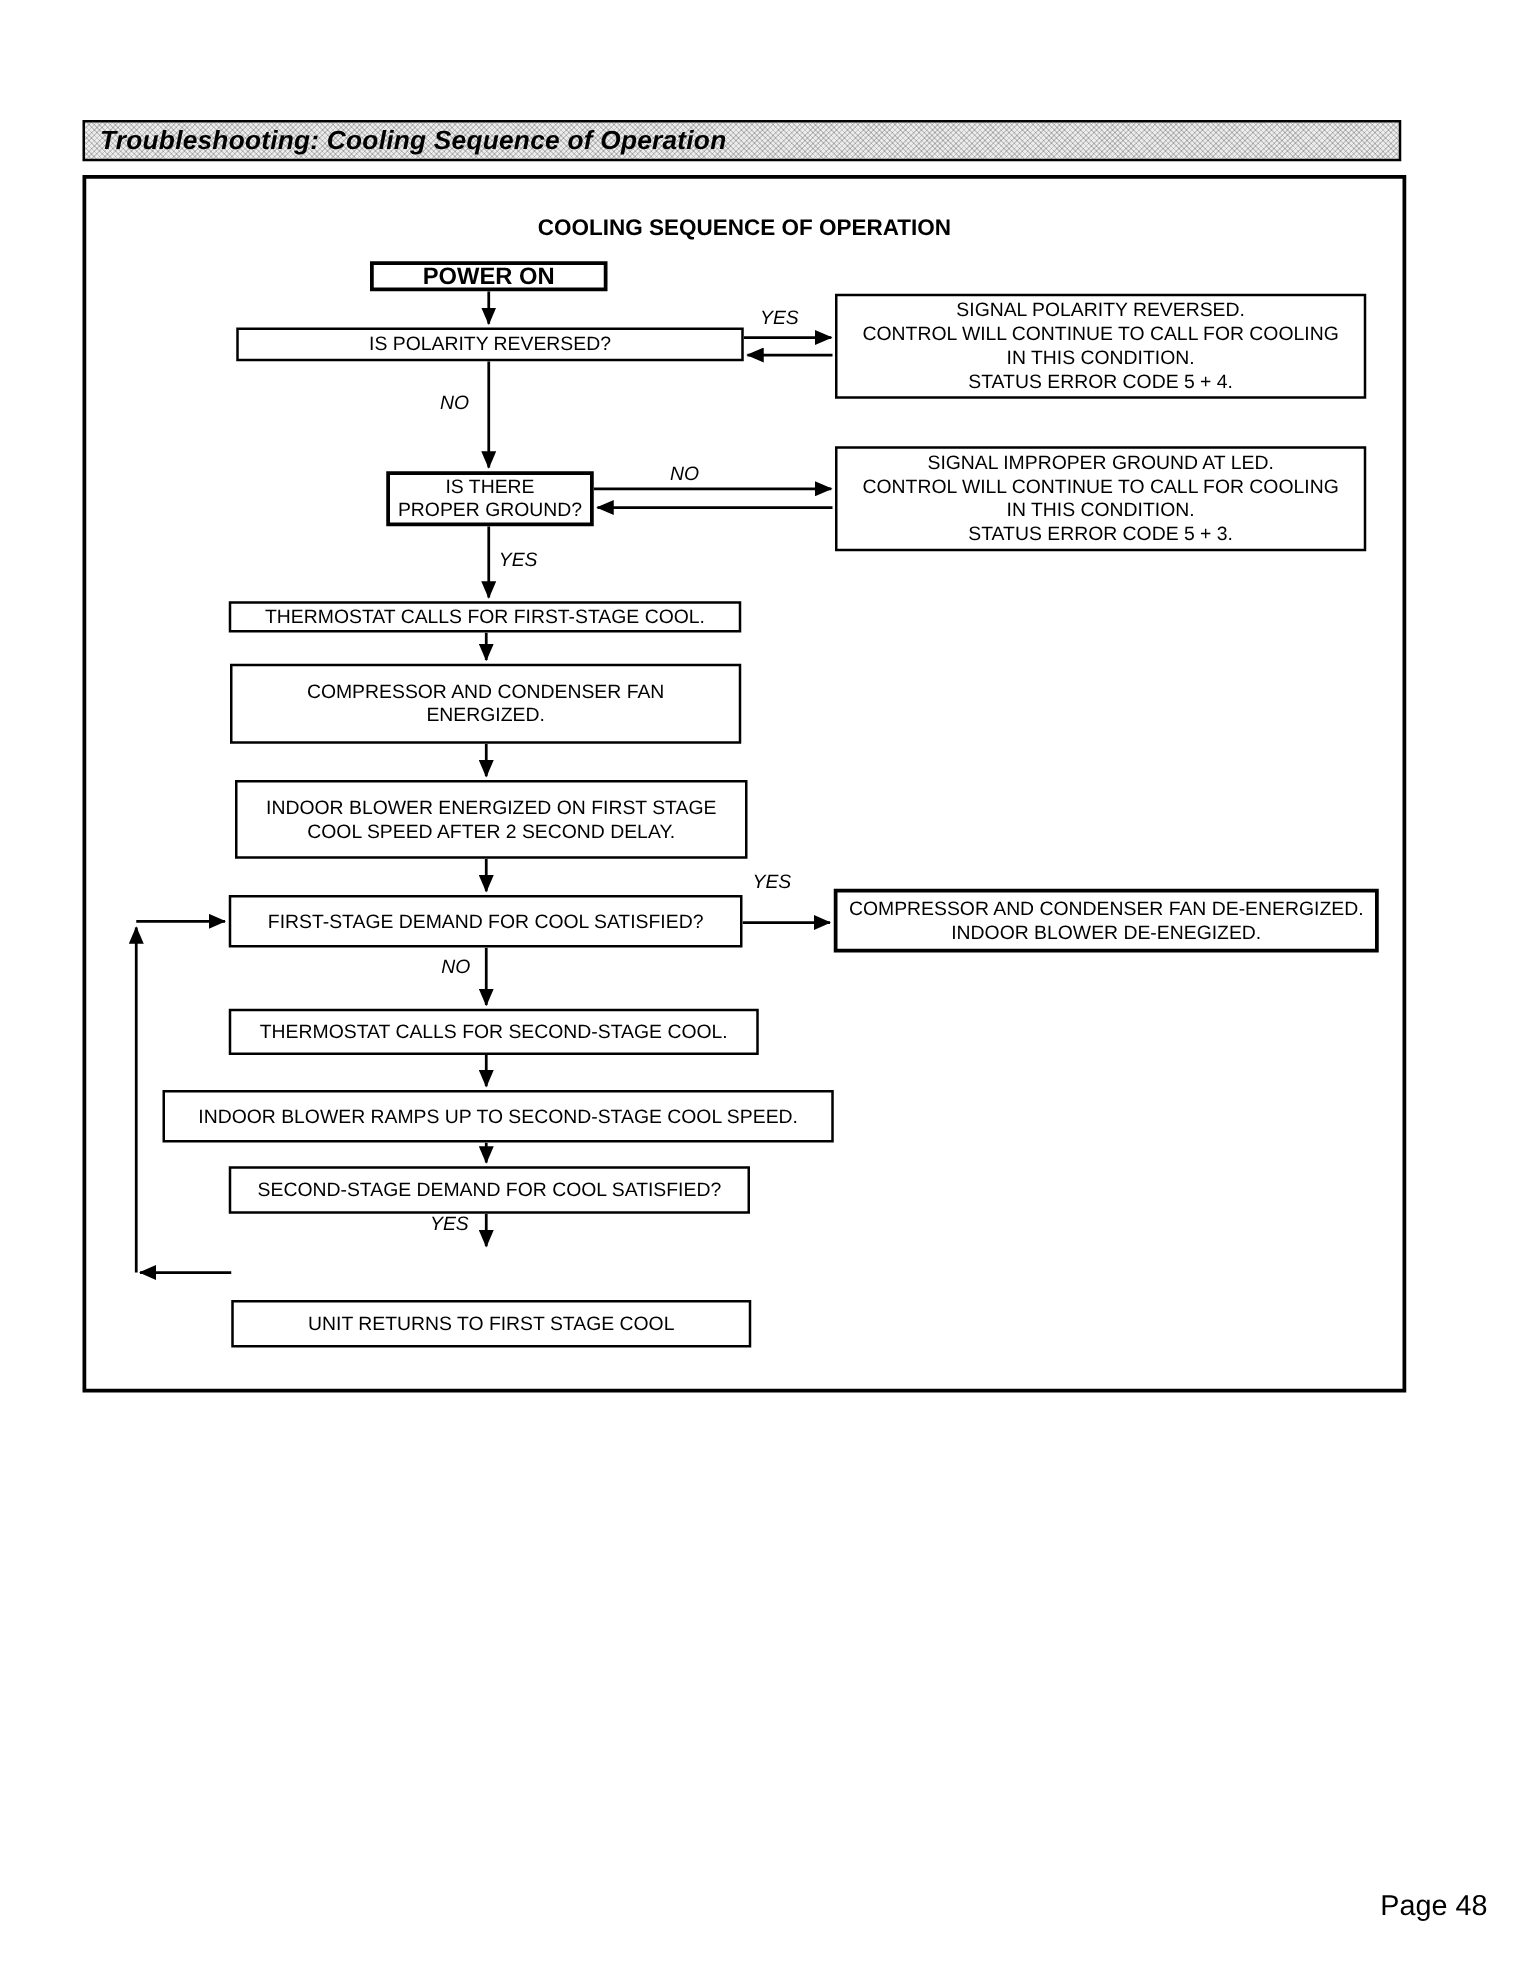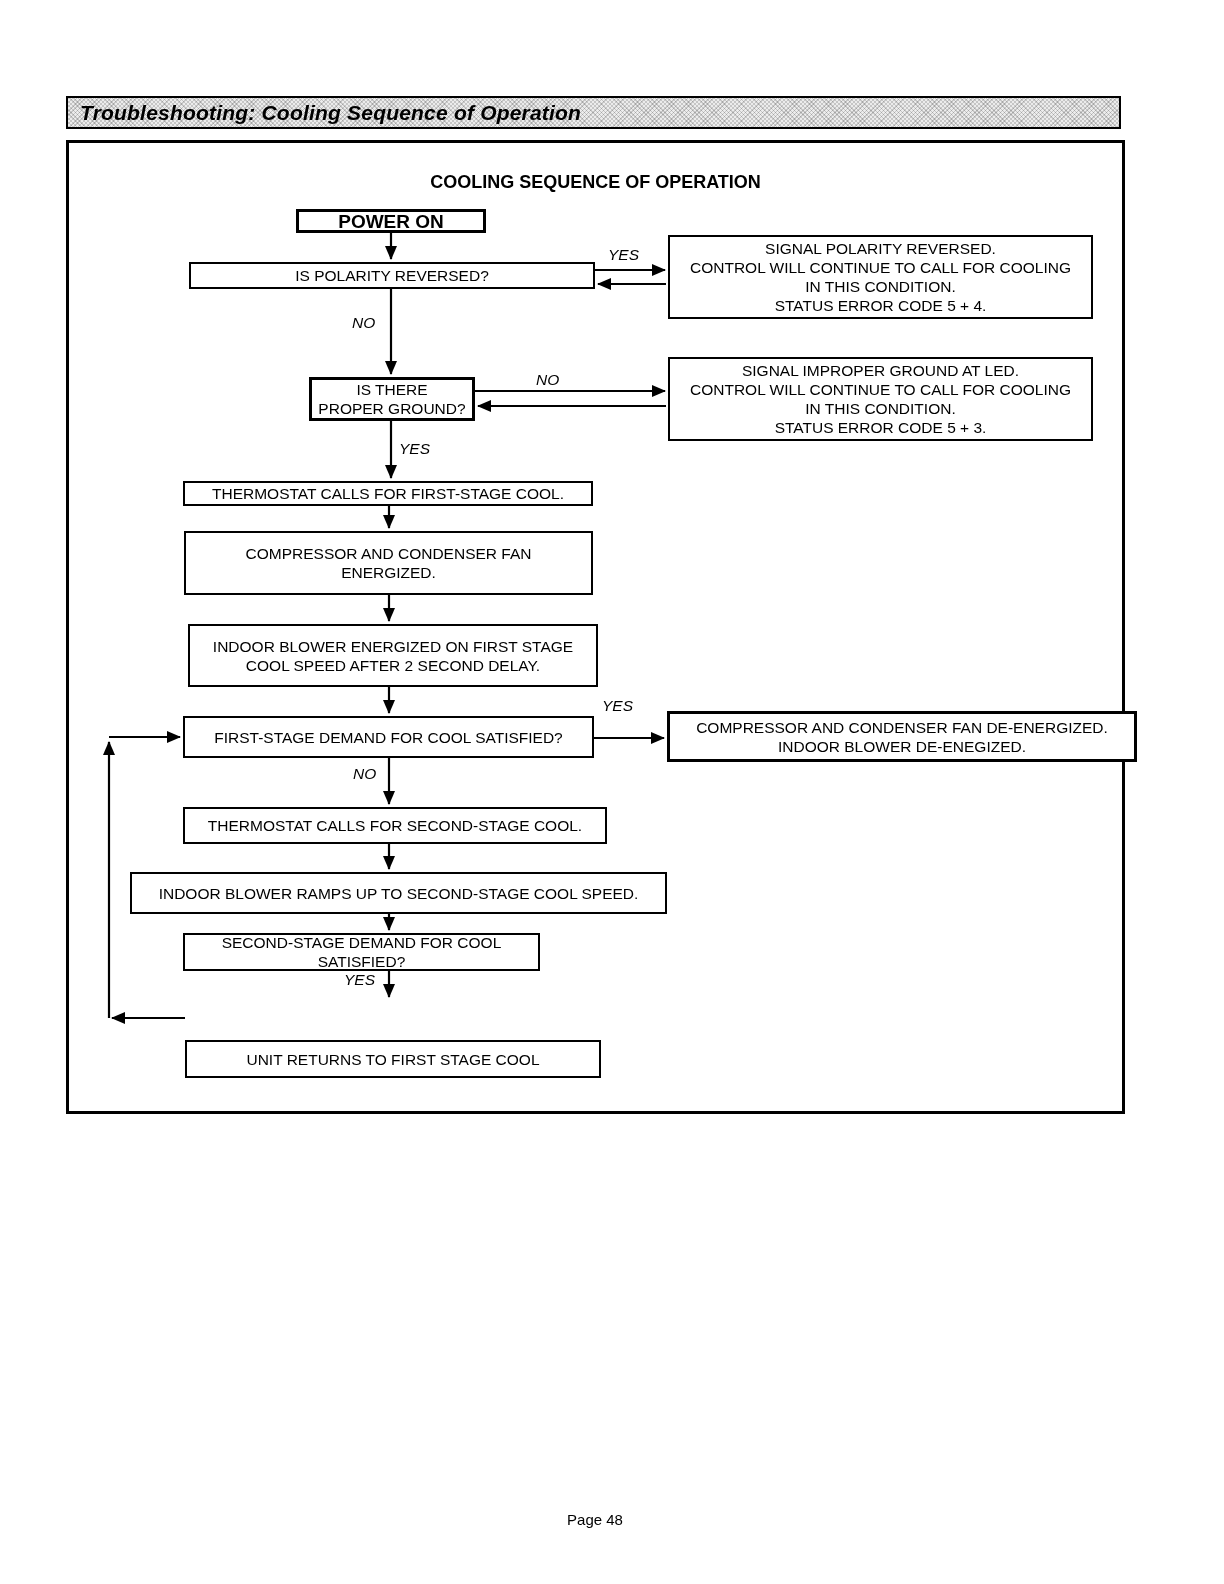--- a/index.html
+++ b/index.html
@@ -35,21 +35,21 @@
     white-space:pre-line;
   }
   .node.thick { border-width:3px; }
   .node.bold  { font-weight:bold; font-size:19px; }
   .edge-label {
     position:absolute; font-style:italic; font-size:15.5px; line-height:17px;
   }
   .connectors { position:absolute; left:0; top:0; pointer-events:none; }
   .footer {
     position:absolute; left:0; top:1511px; width:1190px;
-    text-align:center; font-size:15px;
+    text-align:right; font-size:23px;
   }
 </style>
 </head>
 <body>
 
 <div class="page">
 
   <div class="header-bar">
     <span class="header-title">Troubleshooting: Cooling Sequence of Operation</span>
   </div>
@@ -105,28 +105,28 @@
   <div class="node" style="left:183px; top:481px; width:410px; height:25px;">THERMOSTAT CALLS FOR FIRST-STAGE COOL.</div>
 
   <div class="node" style="left:184px; top:531px; width:409px; height:64px;">COMPRESSOR AND CONDENSER FAN
 ENERGIZED.</div>
 
   <div class="node" style="left:188px; top:624px; width:410px; height:63px;">INDOOR BLOWER ENERGIZED ON FIRST STAGE
 COOL SPEED AFTER 2 SECOND DELAY.</div>
 
   <div class="node" style="left:183px; top:716px; width:411px; height:42px;">FIRST-STAGE DEMAND FOR COOL SATISFIED?</div>
 
-  <div class="node thick" style="left:667px; top:711px; width:470px; height:51px;">COMPRESSOR AND CONDENSER FAN DE-ENERGIZED.
+  <div class="node thick" style="left:667px; top:711px; width:436px; height:51px;">COMPRESSOR AND CONDENSER FAN DE-ENERGIZED.
 INDOOR BLOWER DE-ENEGIZED.</div>
 
   <div class="node" style="left:183px; top:807px; width:424px; height:37px;">THERMOSTAT CALLS FOR SECOND-STAGE COOL.</div>
 
   <div class="node" style="left:130px; top:872px; width:537px; height:42px;">INDOOR BLOWER RAMPS UP TO SECOND-STAGE COOL SPEED.</div>
 
-  <div class="node" style="left:183px; top:933px; width:357px; height:38px;">SECOND-STAGE DEMAND FOR COOL SATISFIED?</div>
+  <div class="node" style="left:183px; top:933px; width:417px; height:38px;">SECOND-STAGE DEMAND FOR COOL SATISFIED?</div>
 
   <div class="node" style="left:185px; top:1000px; width:416px; height:38px;margin-top:40px;">UNIT RETURNS TO FIRST STAGE COOL</div>
 
   <div class="edge-label" style="left:608px; top:246px;">YES</div>
   <div class="edge-label" style="left:352px; top:314px;">NO</div>
   <div class="edge-label" style="left:536px; top:371px;">NO</div>
   <div class="edge-label" style="left:399px; top:440px;">YES</div>
   <div class="edge-label" style="left:602px; top:697px;">YES</div>
   <div class="edge-label" style="left:353px; top:765px;">NO</div>
   <div class="edge-label" style="left:344px; top:971px;">YES</div>

